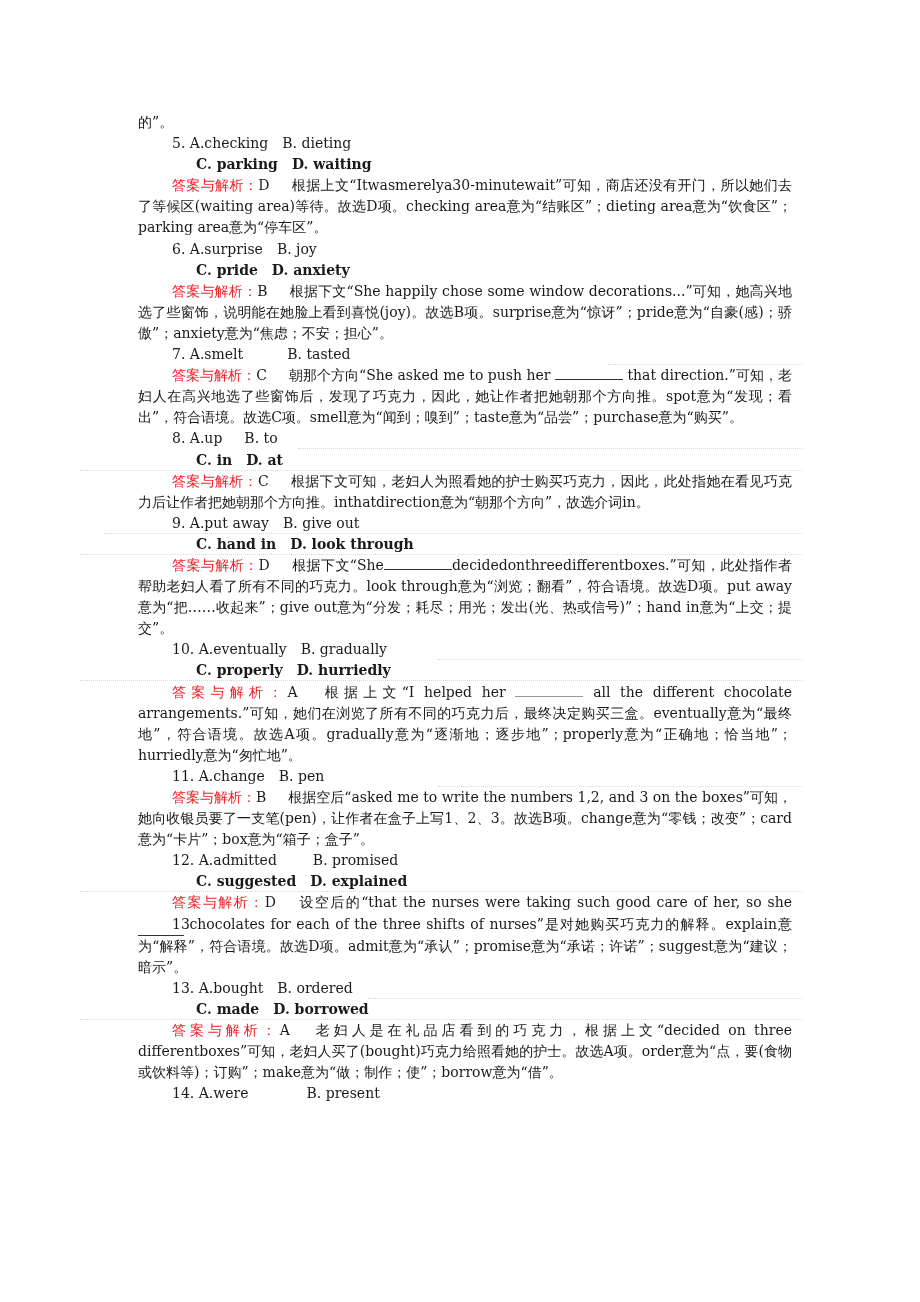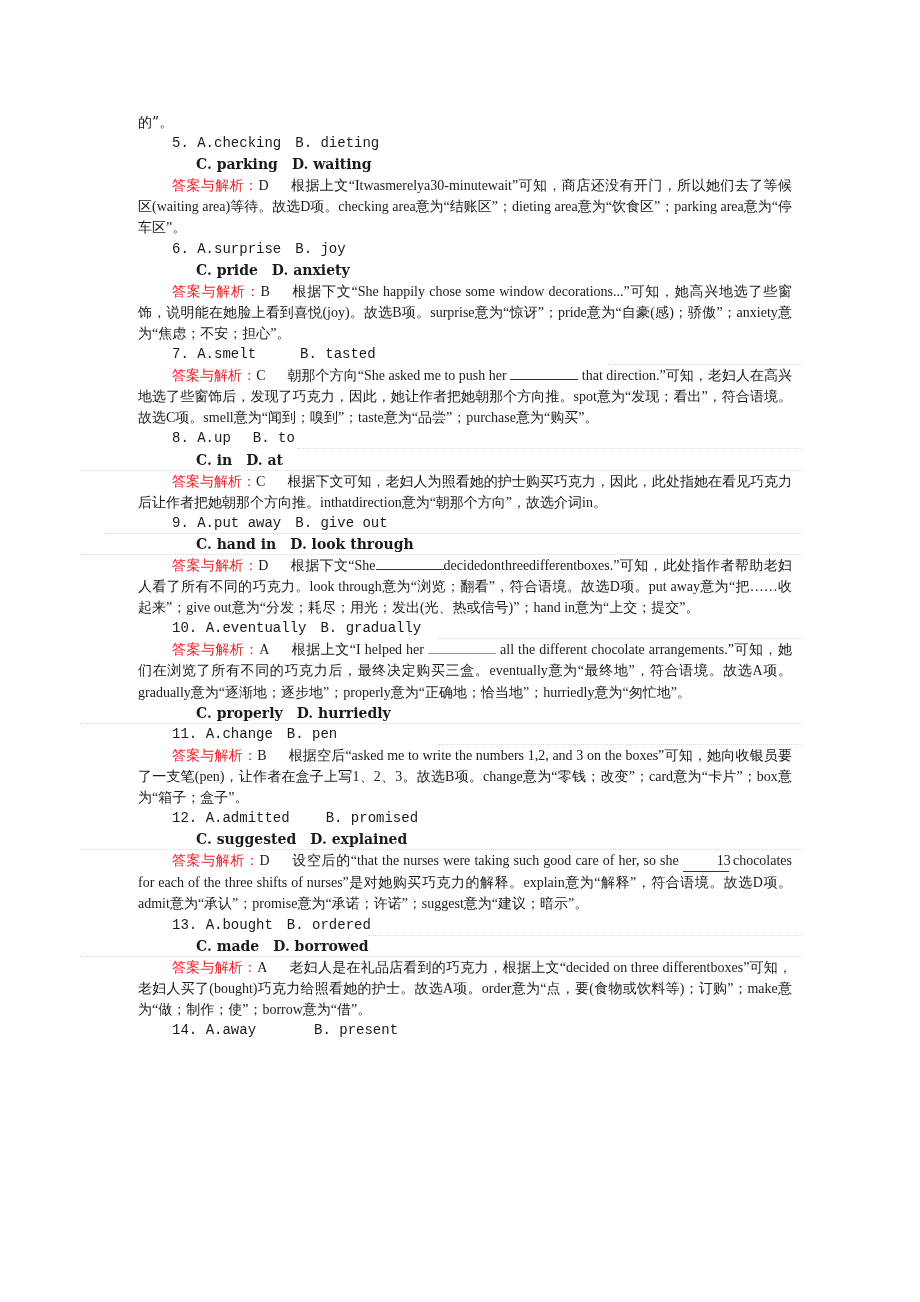--- a/index.html
+++ b/index.html
@@ -7,23 +7,23 @@
     width: 920px; height: 1302px; position: relative; overflow: hidden;
     font-family: "DejaVu Serif", "Liberation Serif", serif;
     color: #1a1a1a;
   }
   .page {
     position: absolute; left: 138px; top: 112px; width: 654px;
     font-size: 14px; line-height: 21.1px;
   }
   .line { white-space: nowrap; height: 21.1px; position: relative; }
   .line.wrap { white-space: normal; height: auto; text-align: justify; text-align-last: left; }
-  .q { padding-left: 34px; font-family: Liberation Mono, monospace; }
+  .q { padding-left: 34px; }
   .opt2 { padding-left: 58px; font-weight: bold; }
-  .ans { text-indent: 34px; font-family: Liberation Serif, serif; }
+  .ans { text-indent: 34px; }
   .label { color: #ee1c24; }
   .gap { display: inline-block; width: 22px; }
   .gapL { display: inline-block; width: 14px; }
   .blank { display: inline-block; border-bottom: 1px solid #333; width: 68px; height: 14px; vertical-align: baseline; }
   .blank-num { display: inline-block; border-bottom: 1px solid #333; width: 46px; text-align: left; }
   .dots {
     position: absolute; left: 0; right: -10px; height: 0;
     border-top: 1px dotted #d9d9d9; pointer-events: none;
   }
 </style>
@@ -47,29 +47,29 @@
 
   <div class="line q"><span>8.</span> <span>A.up</span><span class="gap"></span><span>B. to</span><div class="dots" style="top:20px;left:160px"></div></div>
   <div class="line opt2"><span>C. in</span><span class="gapL"></span><span>D. at</span><div class="dots" style="top:20px;left:-58px"></div></div>
   <div class="line wrap ans"><span class="label">答案与解析：</span><span>C</span><span class="gap"></span><span>根据下文可知，老妇人为照看她的护士购买巧克力，因此，此处指她在看见巧克力后让作者把她朝那个方向推。inthatdirection意为“朝那个方向”，故选介词in。</span></div>
 
   <div class="line q"><span>9.</span> <span>A.put away</span><span class="gapL"></span><span>B. give out</span><div class="dots" style="top:20px;left:-34px"></div></div>
   <div class="line opt2"><span>C. hand in</span><span class="gapL"></span><span>D. look through</span><div class="dots" style="top:20px;left:-58px"></div></div>
   <div class="line wrap ans"><span class="label">答案与解析：</span><span>D</span><span class="gap"></span><span>根据下文“She</span><span class="blank"></span><span>decidedonthreedifferentboxes.”可知，此处指作者帮助老妇人看了所有不同的巧克力。look through意为“浏览；翻看”，符合语境。故选D项。put away意为“把……收起来”；give out意为“分发；耗尽；用光；发出(光、热或信号)”；hand in意为“上交；提交”。</span></div>
 
   <div class="line q"><span>10.</span> <span>A.eventually</span><span class="gapL"></span><span>B. gradually</span><div class="dots" style="top:20px;left:300px"></div></div>
+  <div class="line opt2"><span>C. properly</span><span class="gapL"></span><span>D. hurriedly</span><div class="dots" style="top:20px;left:-58px"></div></div>
   <div class="line wrap ans"><span class="label">答案与解析：</span><span>A</span><span class="gap"></span><span>根据上文“I helped her</span> <span class="blank" style="border-color:#999"></span> <span>all the different chocolate arrangements.”可知，她们在浏览了所有不同的巧克力后，最终决定购买三盒。eventually意为“最终地”，符合语境。故选A项。gradually意为“逐渐地；逐步地”；properly意为“正确地；恰当地”；hurriedly意为“匆忙地”。</span></div>
-  <div class="line opt2"><span>C. properly</span><span class="gapL"></span><span>D. hurriedly</span><div class="dots" style="top:20px;left:-58px"></div></div>
 
   <div class="line q"><span>11.</span> <span>A.change</span><span class="gapL"></span><span>B. pen</span><div class="dots" style="top:20px;left:300px"></div></div>
   <div class="line wrap ans"><span class="label">答案与解析：</span><span>B</span><span class="gap"></span><span>根据空后“asked me to write the numbers 1,2, and 3 on the boxes”可知，她向收银员要了一支笔(pen)，让作者在盒子上写1、2、3。故选B项。change意为“零钱；改变”；card意为“卡片”；box意为“箱子；盒子”。</span></div>
 
   <div class="line q"><span>12.</span> <span>A.admitted</span><span class="gap" style="width:36px"></span><span>B. promised</span></div>
   <div class="line opt2"><span>C. suggested</span><span class="gapL"></span><span>D. explained</span><div class="dots" style="top:20px;left:-58px"></div></div>
   <div class="line wrap ans"><span class="label">答案与解析：</span><span>D</span><span class="gap"></span><span>设空后的“that the nurses were taking such good care of her, so she</span> <span class="blank-num">13</span> <span>chocolates for each of the three shifts of nurses”是对她购买巧克力的解释。explain意为“解释”，符合语境。故选D项。admit意为“承认”；promise意为“承诺；许诺”；suggest意为“建议；暗示”。</span></div>
 
   <div class="line q"><span>13.</span> <span>A.bought</span><span class="gapL"></span><span>B. ordered</span><div class="dots" style="top:20px;left:230px"></div></div>
   <div class="line opt2"><span>C. made</span><span class="gapL"></span><span>D. borrowed</span><div class="dots" style="top:20px;left:-58px"></div></div>
   <div class="line wrap ans"><span class="label">答案与解析：</span><span>A</span><span class="gap"></span><span>老妇人是在礼品店看到的巧克力，根据上文“decided on three differentboxes”可知，老妇人买了(bought)巧克力给照看她的护士。故选A项。order意为“点，要(食物或饮料等)；订购”；make意为“做；制作；使”；borrow意为“借”。</span></div>
 
-  <div class="line q"><span>14.</span> <span>A.away</span><span class="gap" style="width:58px"></span><span>B. present</span></div>
+  <div class="line q"><span>14.</span> <span>A.were</span><span class="gap" style="width:58px"></span><span>B. present</span></div>
 
 </div>
 
 </body></html>

